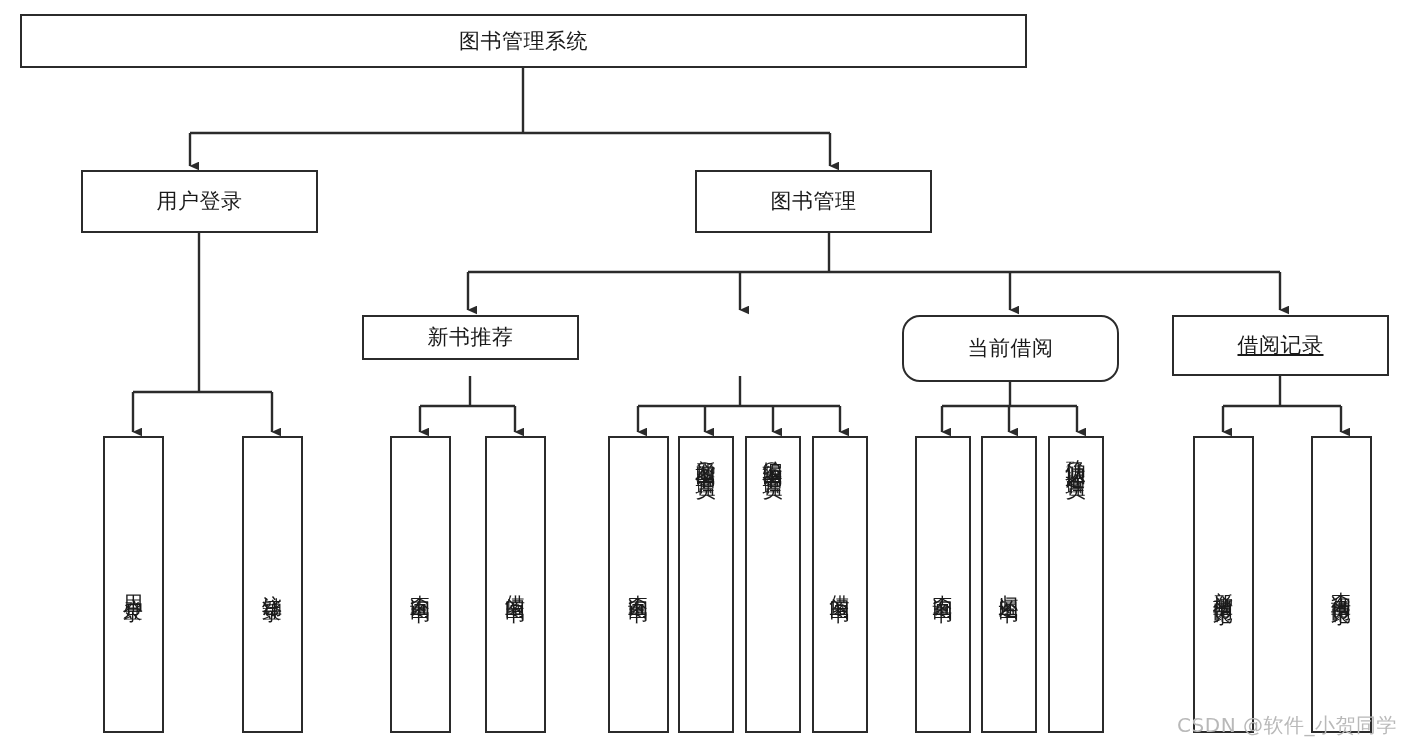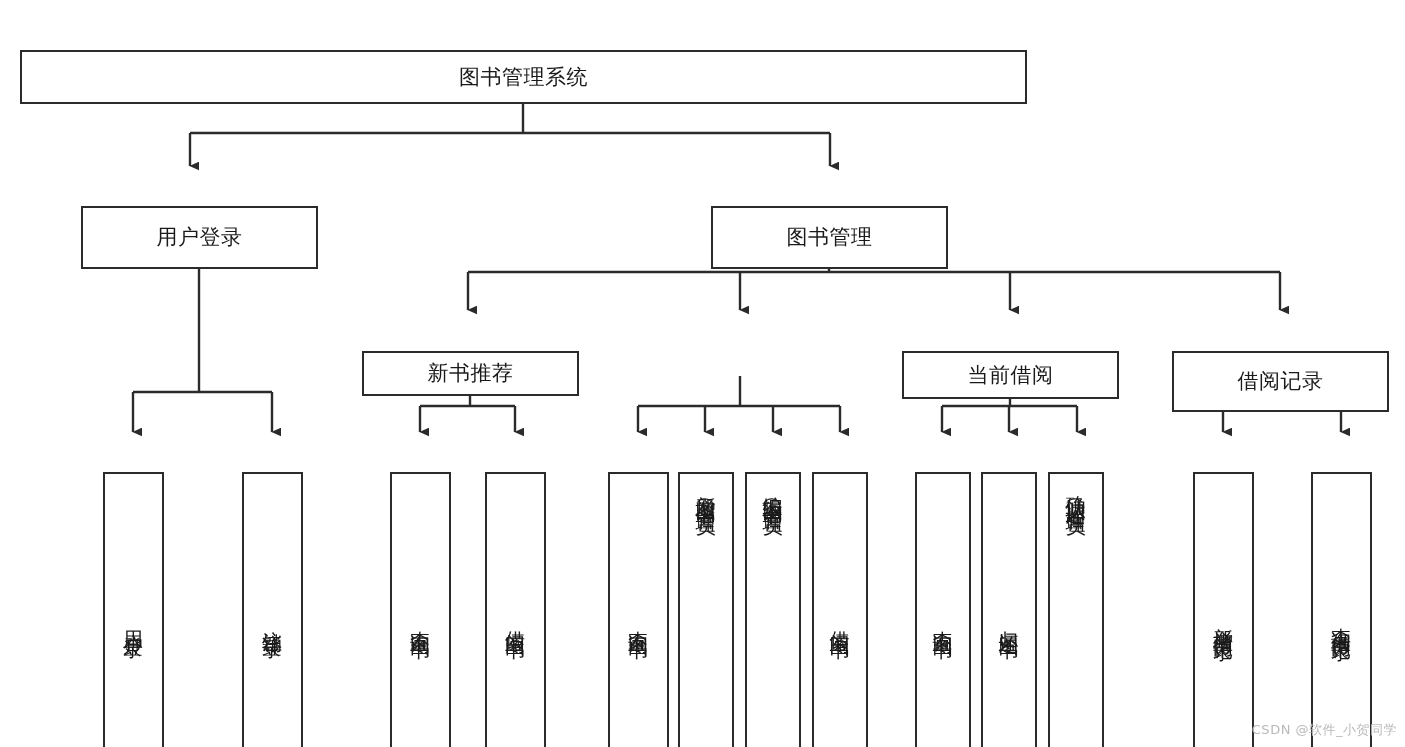--- a/index.html
+++ b/index.html
@@ -27,21 +27,20 @@
   .node {
     position: absolute;
     box-sizing: border-box;
     border: 2px solid #2b2b2b;
     background: #ffffff;
     display: flex;
     align-items: center;
     justify-content: center;
     color: #1a1a1a;
     z-index: 2;
-    margin-top: 36px;
   }
   .node-label {
     font-size: 21px;
     line-height: 1.15;
     letter-spacing: 0.5px;
     white-space: nowrap;
   }
   .node.leaf {
     align-items: flex-start;
     justify-content: center;
@@ -56,21 +55,21 @@
     white-space: nowrap;
   }
   .node.leaf.centered {
     align-items: center;
     padding-top: 0;
   }
   #watermark {
     position: absolute;
     right: 8px;
     bottom: 8px;
-    font-size: 13px;
+    font-size: 20px;
     color: #b9b9b9;
     letter-spacing: 0.5px;
     z-index: 5;
     white-space: nowrap;
     font-family: "DejaVu Sans", "Liberation Sans", sans-serif;
   }
 </style>
 </head>
 <body>
 
@@ -129,31 +128,31 @@
     </g>
   </svg>
 
   <div class="node" style="left:20px; top:14px; width:1007px; height:54px;">
     <span class="node-label">图书管理系统</span>
   </div>
 
   <div class="node" style="left:81px; top:170px; width:237px; height:63px;">
     <span class="node-label">用户登录</span>
   </div>
-  <div class="node" style="left:711px; top:170px; width:237px; height:63px;">
+  <div class="node" style="left:695px; top:170px; width:237px; height:63px;">
     <span class="node-label">图书管理</span>
   </div>
 
   <div class="node" style="left:362px; top:315px; width:217px; height:45px;">
     <span class="node-label">新书推荐</span>
   </div>
-  <div class="node" style="left:902px; top:315px; width:217px; height:48px;">
+  <div class="node" style="left:902px; top:315px; width:217px; height:67px;border-radius:18px;">
     <span class="node-label">当前借阅</span>
   </div>
-  <div class="node" style="left:1172px; top:315px; width:217px; height:61px;">
+  <div class="node" style="left:1172px; top:315px; width:217px; height:61px;text-decoration:underline;">
     <span class="node-label">借阅记录</span>
   </div>
 
   <div class="node leaf centered" style="left:103px; top:436px; width:61px; height:297px;">
     <span class="node-label">用户登录</span>
   </div>
   <div class="node leaf centered" style="left:242px; top:436px; width:61px; height:297px;">
     <span class="node-label">注销登录</span>
   </div>
 

